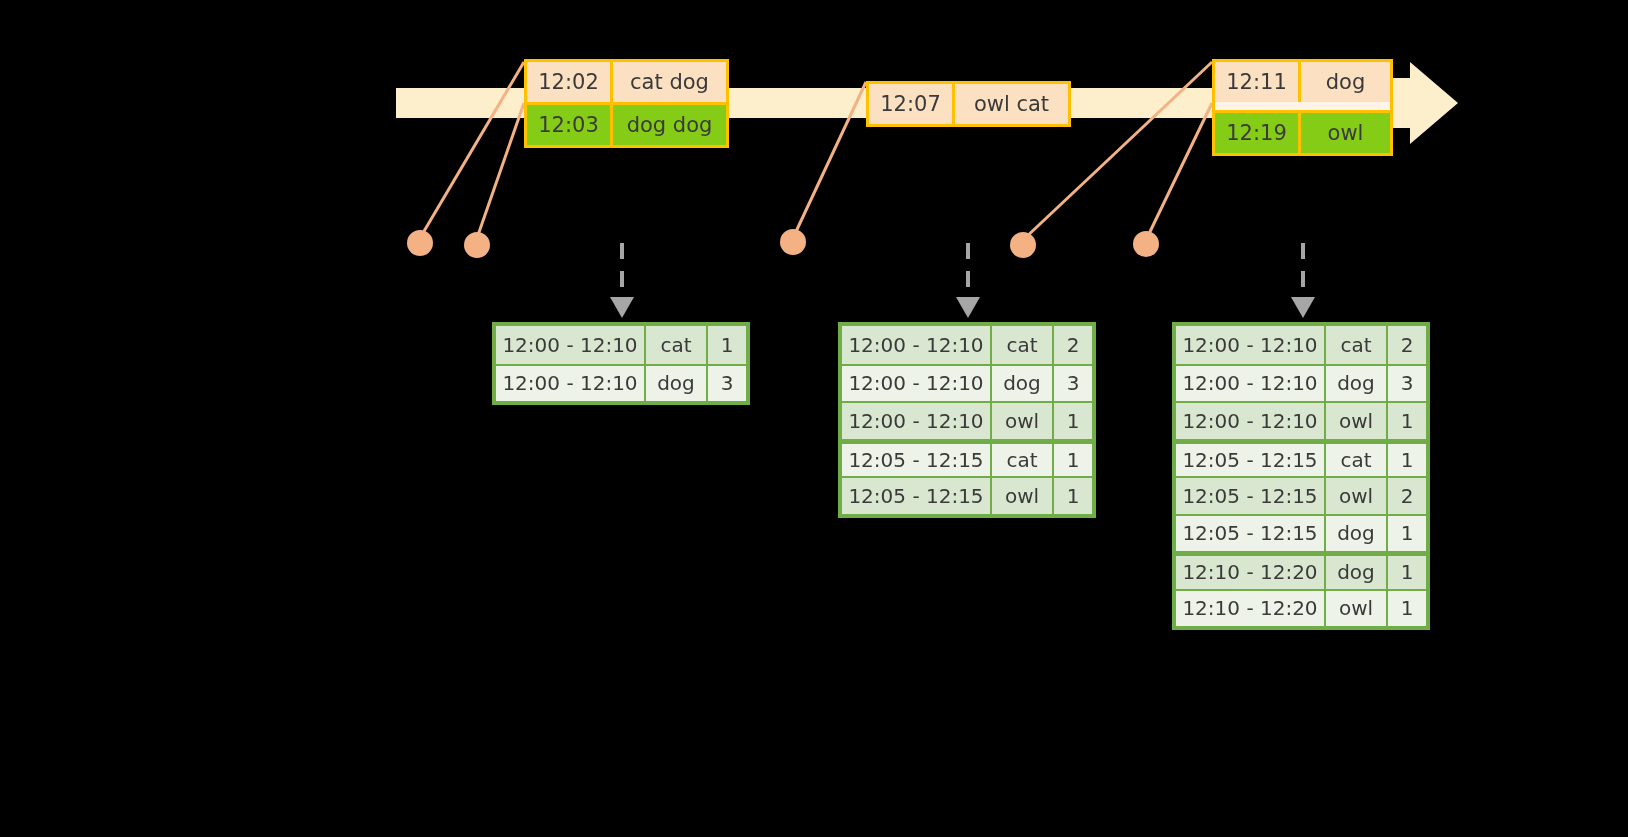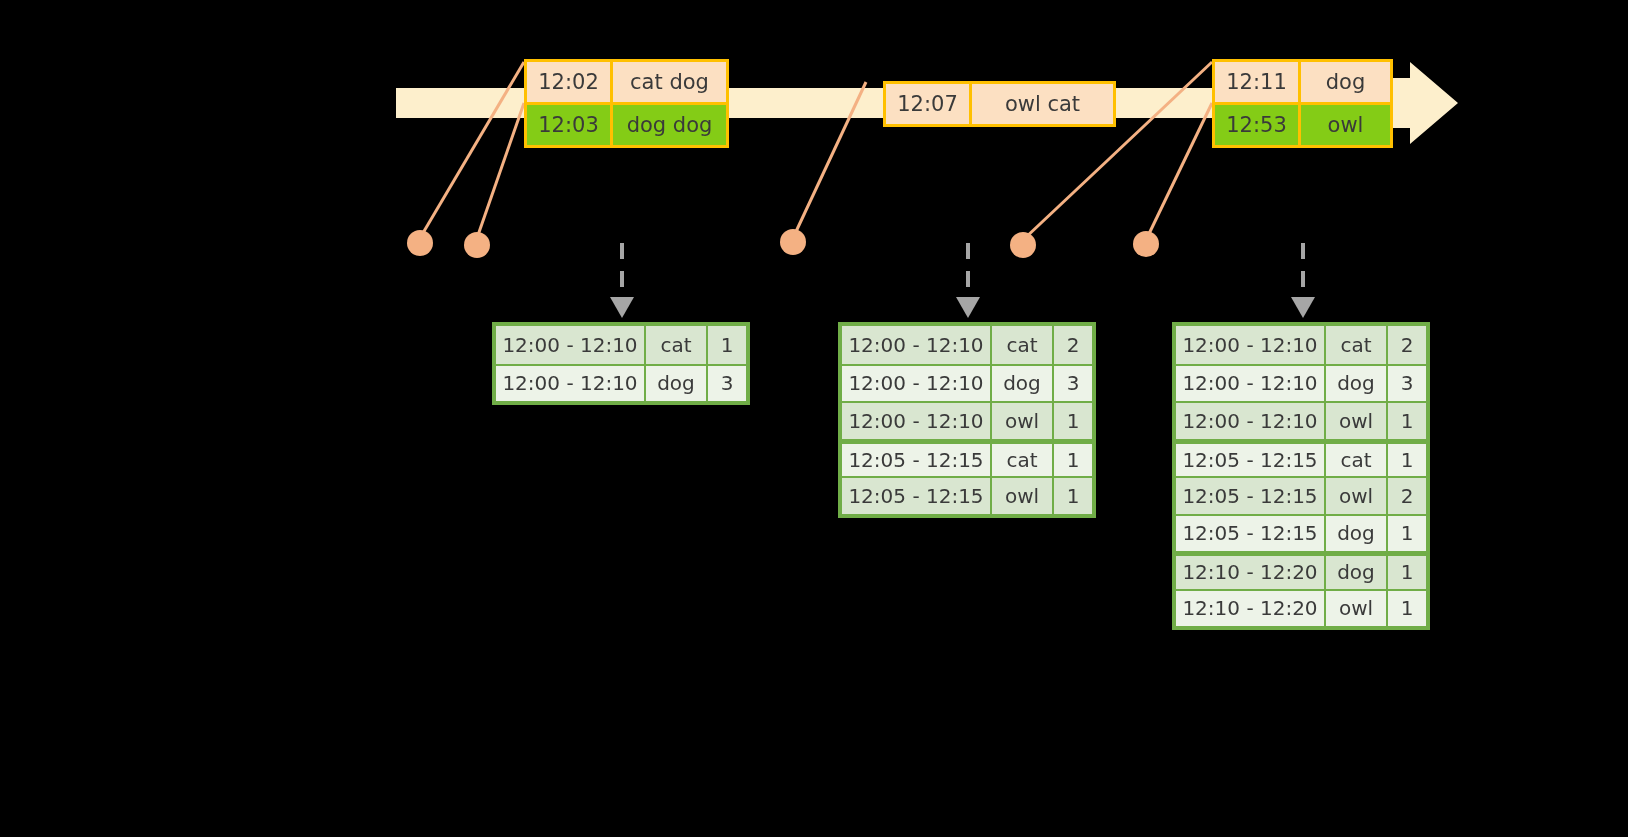--- a/index.html
+++ b/index.html
@@ -141,34 +141,34 @@
     <div class="event-row shade">
       <div class="cell time">12:02</div>
       <div class="cell words">cat dog</div>
     </div>
     <div class="event-row light">
       <div class="cell time">12:03</div>
       <div class="cell words">dog dog</div>
     </div>
   </div>
 
-  <div class="event-box" style="left:866px; top:81px; width:233px;margin-left:17px;">
+  <div class="event-box" style="left:866px; top:81px; width:205px;">
     <div class="event-row shade">
       <div class="cell time">12:07</div>
       <div class="cell words">owl cat</div>
     </div>
   </div>
 
-  <div class="event-box" style="left:1212px; top:59px; width:181px;">
+  <div class="event-box" style="left:1212px; top:59px; width:181px;gap:8px;">
     <div class="event-row shade">
       <div class="cell time">12:11</div>
       <div class="cell words">dog</div>
     </div>
     <div class="event-row light">
-      <div class="cell time">12:53</div>
+      <div class="cell time">12:19</div>
       <div class="cell words">owl</div>
     </div>
   </div>
 
   <div class="result-table" style="left:492px; top:322px; width:258px;">
     <div class="res-row shade">
       <div class="rcell window" style="width:150px">12:00 - 12:10</div>
       <div class="rcell word" style="width:62px">cat</div>
       <div class="rcell count" style="flex:1">1</div>
     </div>

